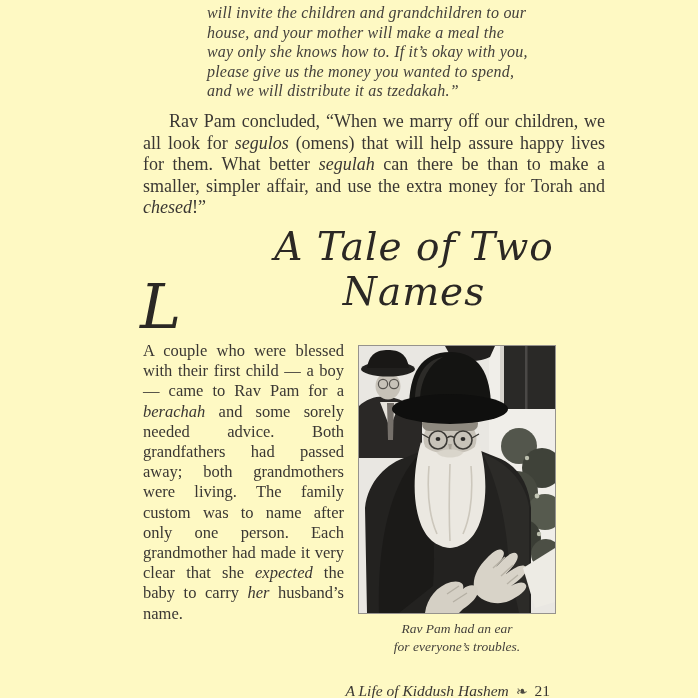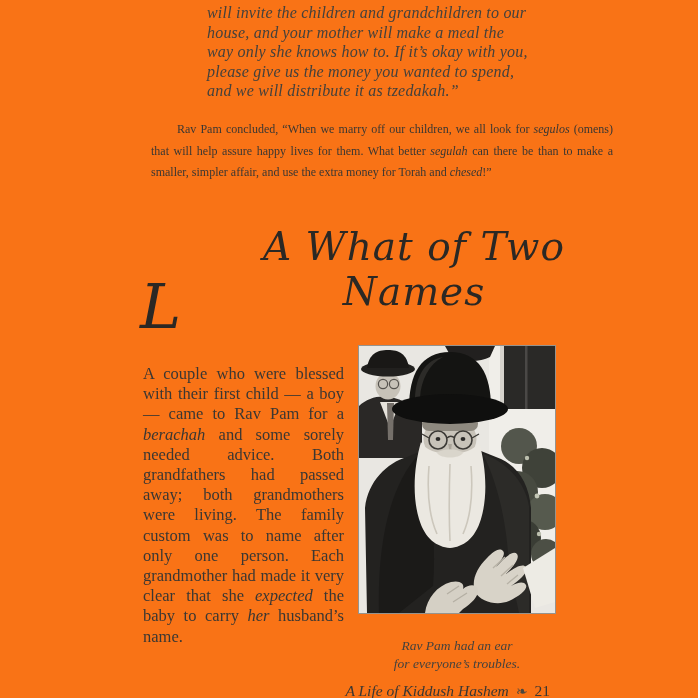--- a/index.html
+++ b/index.html
@@ -1,58 +1,58 @@
 <!DOCTYPE html>
 <html><head>
 <meta charset="utf-8">
 <style>
   html,body{margin:0;padding:0;background:#ffffff;}
   .page{
-    position:relative;width:698px;height:698px;background:#f97316;
+    position:relative;width:698px;height:698px;background:#fef9c3;
     font-family:"Liberation Serif","DejaVu Serif",serif;
     color:#3a3733;overflow:hidden;
   }
   .quote{
     position:absolute;left:207px;top:3px;margin:0;
     font-style:italic;font-size:16px;line-height:19.6px;
     letter-spacing:.2px;color:#44413c;white-space:pre-line;
   }
   .para{
-    position:absolute;left:143px;top:111px;width:462px;margin:8px;
-    font-size:12px;line-height:21.5px;text-align:justify;text-indent:26px;
+    position:absolute;left:143px;top:111px;width:462px;margin:0;
+    font-size:18px;line-height:21.5px;text-align:justify;text-indent:26px;
   }
   .heading{
     position:absolute;left:143px;top:224px;width:462px;margin:0;
     padding-left:80px;box-sizing:border-box;text-align:center;
     font-family:"DejaVu Serif","Liberation Serif",serif;
     font-style:italic;font-weight:400;font-size:39px;letter-spacing:1px;
     color:#2b2824;
   }
   .lead{
     position:absolute;left:143px;top:286px;width:462px;margin:0;
     font-size:16.5px;line-height:22px;text-align:justify;
   }
   .dropcap{
     float:left;
     font-family:"DejaVu Serif","Liberation Serif",serif;
     font-style:italic;font-size:62px;line-height:42px;
     margin:0 7px 0 -3px;color:#2b2824;
   }
   .leftcol{
-    position:absolute;left:143px;top:364px;width:201px;
+    position:absolute;left:143px;top:341px;width:201px;
     font-size:16.5px;line-height:20.2px;text-align:justify;
   }
   .leftcol p{margin:0;}
   .leftcol p.indent{text-indent:18px;}
   .photo{
     position:absolute;left:358px;top:345px;width:198px;margin:0;
   }
   .photo svg{display:block;border:1px solid #96938d;background:#e9e7e2;}
   .photo figcaption{
-    margin-top:23px;text-align:center;font-style:italic;
+    margin-top:6px;text-align:center;font-style:italic;
     font-size:13.5px;line-height:17.5px;color:#45423d;white-space:pre-line;
   }
   .footer{
     position:absolute;top:670px;right:148px;
     font-size:15.5px;color:#3a3733;white-space:nowrap;margin-top:12px;
   }
   .footer .ft{font-style:italic;}
   .footer .orn{
     margin:0 7px;font-size:14px;font-style:normal;
     font-family:"DejaVu Sans",sans-serif;color:#4a473f;
@@ -65,21 +65,21 @@
 <div class="page">
 
   <p class="quote">will invite the children and grandchildren to our
 house, and your mother will make a meal the
 way only she knows how to. If it’s okay with you,
 please give us the money you wanted to spend,
 and we will distribute it as tzedakah.”</p>
 
   <p class="para"><span>Rav Pam concluded, “When we marry off our children, we all look for </span><i>segulos</i><span> (omens) that will help assure happy lives for them. What better </span><i>segulah</i><span> can there be than to make a smaller, simpler affair, and use the extra money for Torah and </span><i>chesed</i><span>!”</span></p>
 
-  <h1 class="heading">A What of Two Names</h1>
+  <h1 class="heading">A Tale of Two Names</h1>
 
   <p class="lead"><span class="dropcap">L</span></p>
 
   <div class="leftcol">
     <p><span>A couple who were blessed with their first child — a boy — came to Rav Pam for a </span><i>berachah</i><span> and some sorely needed advice. Both grandfathers had passed away; both grandmothers were living. The family custom was to name after only one person. Each grandmother had made it very clear that she </span><i>expected</i><span> the baby to carry </span><i>her</i><span> husband’s name.</span></p>
   </div>
 
   <figure class="photo">
     <svg width="196" height="267" viewBox="0 0 196 267">
 

